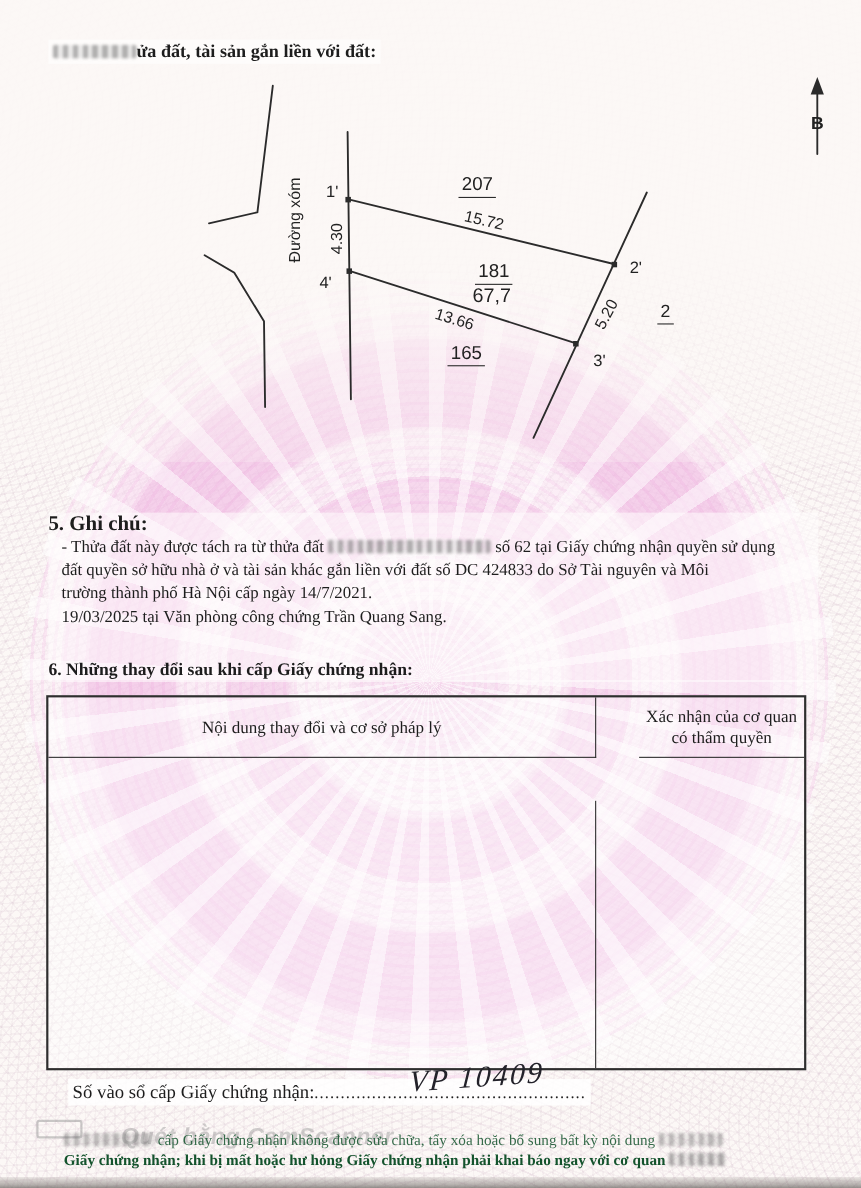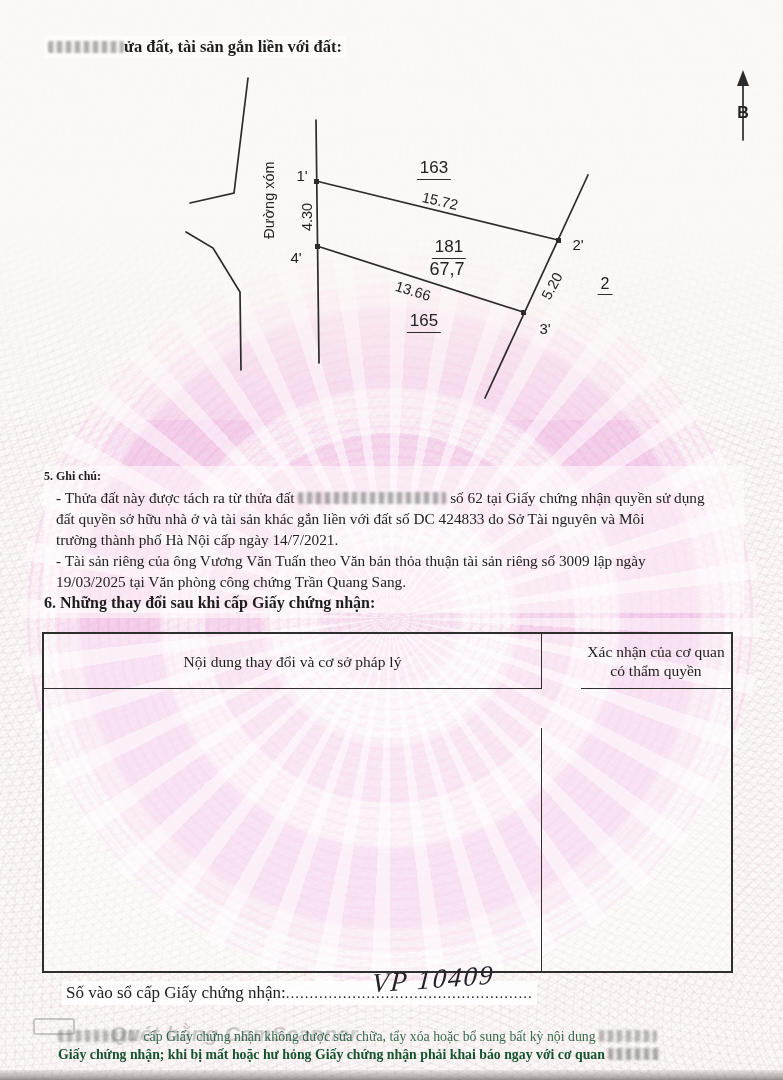--- a/index.html
+++ b/index.html
@@ -51,24 +51,24 @@
   
   .sec4{left:44px; top:36px; font-size:16.5px; white-space:nowrap; background:rgba(255,255,255,.6); padding:1px 4px;}
   
   .map-label{position:absolute; white-space:nowrap; color:#222; font-family:"Liberation Sans", sans-serif;}
   .plotnum{font-size:17px; border-bottom:1.6px solid #2b2b2b; padding:0 3px 1px;}
   .dim{font-size:14.5px;}
   .vtx{font-size:15px;}
   
   .sec5{left:44px; top:466px; width:700px; font-size:15.3px; line-height:21px;
         background:rgba(255,254,253,.55); }
-  .sec5 .t{font-size:12px;}
+  .sec5 .t{font-size:19px;}
   .sec5 .ln{padding-left:12px; white-space:nowrap;}
   .sec5 .ln.cont{padding-left:12px;}
-  .sec6title{font-size:16px; white-space:nowrap;}
+  .sec6title{font-size:16px; white-space:nowrap;margin-top:28px;}
   
   .tbl{
     position:absolute; left:42px; top:632px; width:691px; height:341px;
     border:2px solid #2e2e2e; box-sizing:border-box;
     display:grid; grid-template-columns:498px 1fr; grid-template-rows:55px 1fr;
     background:rgba(255,255,255,.42);
     gap:39px;
   }
   .tbl .cell{border-right:1.4px solid #2e2e2e; border-bottom:1.4px solid #2e2e2e;
     display:flex; align-items:center; justify-content:center; text-align:center;
@@ -133,42 +133,41 @@
       <rect x="314" y="179" width="5" height="5"></rect>
       <rect x="315" y="244" width="5" height="5"></rect>
       <rect x="556" y="238" width="5" height="5"></rect>
       <rect x="521" y="310" width="5" height="5"></rect>
     </g>
   </svg>
 
   <span class="map-label ctr sans bold abs" style="left:743px; top:113px; font-size:16px;">B</span>
   <span class="map-label ctr abs" style="left:269px; top:200px; font-size:14.5px; transform:translate(-50%,-50%) rotate(-90deg);">Đường xóm</span>
 
-  <span class="map-label ctr plotnum abs" style="left:434px; top:169px;">163</span>
+  <span class="map-label ctr plotnum abs" style="left:434px; top:169px;">207</span>
   <span class="map-label ctr plotnum abs" style="left:449px; top:248px;">181</span>
   <span class="map-label ctr plotnum abs" style="left:424px; top:322px;">165</span>
   <span class="map-label ctr plotnum abs" style="left:605px; top:285px; font-size:16px;">2</span>
   <span class="map-label ctr abs" style="left:447px; top:269px; font-size:18px;">67,7</span>
 
   <span class="map-label ctr dim abs" style="left:440px; top:201px; transform:translate(-50%,-50%) rotate(13deg);">15.72</span>
   <span class="map-label ctr dim abs" style="left:307px; top:217px; transform:translate(-50%,-50%) rotate(-90deg);">4.30</span>
   <span class="map-label ctr dim abs" style="left:413px; top:291px; transform:translate(-50%,-50%) rotate(17deg);">13.66</span>
   <span class="map-label ctr dim abs" style="left:552px; top:286px; transform:translate(-50%,-50%) rotate(-62deg);">5.20</span>
 
   <span class="map-label ctr vtx abs" style="left:302px; top:175px;">1'</span>
   <span class="map-label ctr vtx abs" style="left:578px; top:244px;">2'</span>
   <span class="map-label ctr vtx abs" style="left:545px; top:328px;">3'</span>
   <span class="map-label ctr vtx abs" style="left:296px; top:257px;">4'</span>
 
   <div class="abs sec5">
     <div class="t bold">5. Ghi chú:</div>
     <div class="ln"><span>- Thửa đất này được tách ra từ thửa đất</span> <span class="smudge" style="width:148px;"></span> <span>số 62 tại Giấy chứng nhận quyền sử dụng</span></div>
     <div class="ln cont">đất quyền sở hữu nhà ở và tài sản khác gắn liền với đất số DC 424833 do Sở Tài nguyên và Môi</div>
     <div class="ln cont">trường thành phố Hà Nội cấp ngày 14/7/2021.</div>
-    <div class="ln">- Tài sản riêng của ông Vương Văn Tuấn theo Văn bản thỏa thuận tài sản riêng số 3009 lập ngày</div>
     <div class="ln cont">19/03/2025 tại Văn phòng công chứng Trần Quang Sang.</div>
     <div class="sec6title bold">6. Những thay đổi sau khi cấp Giấy chứng nhận:</div>
   </div>
 
   <div class="tbl">
     <div class="cell">Nội dung thay đổi và cơ sở pháp lý</div>
     <div class="cell last-col">Xác nhận của cơ quan
 có thẩm quyền</div>
     <div class="cell body"></div>
     <div class="cell body last-col"></div>

